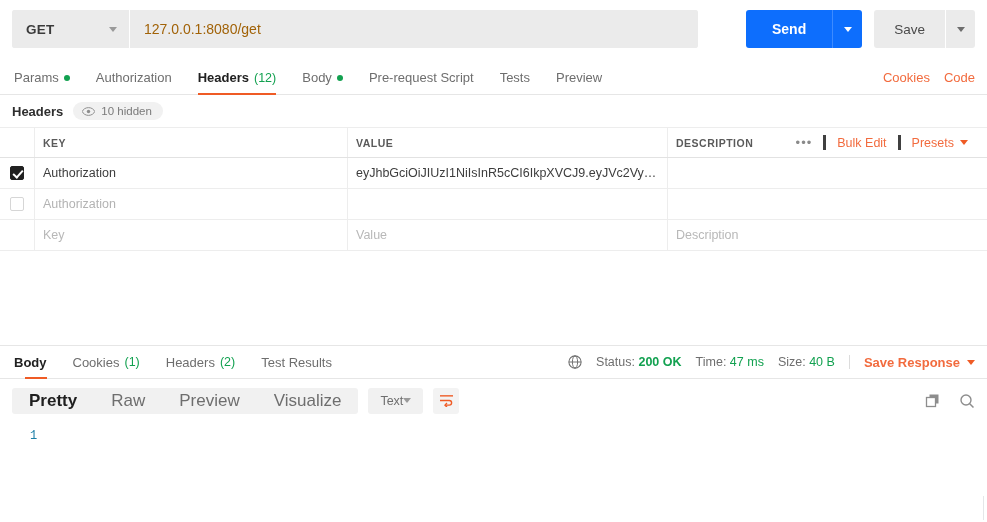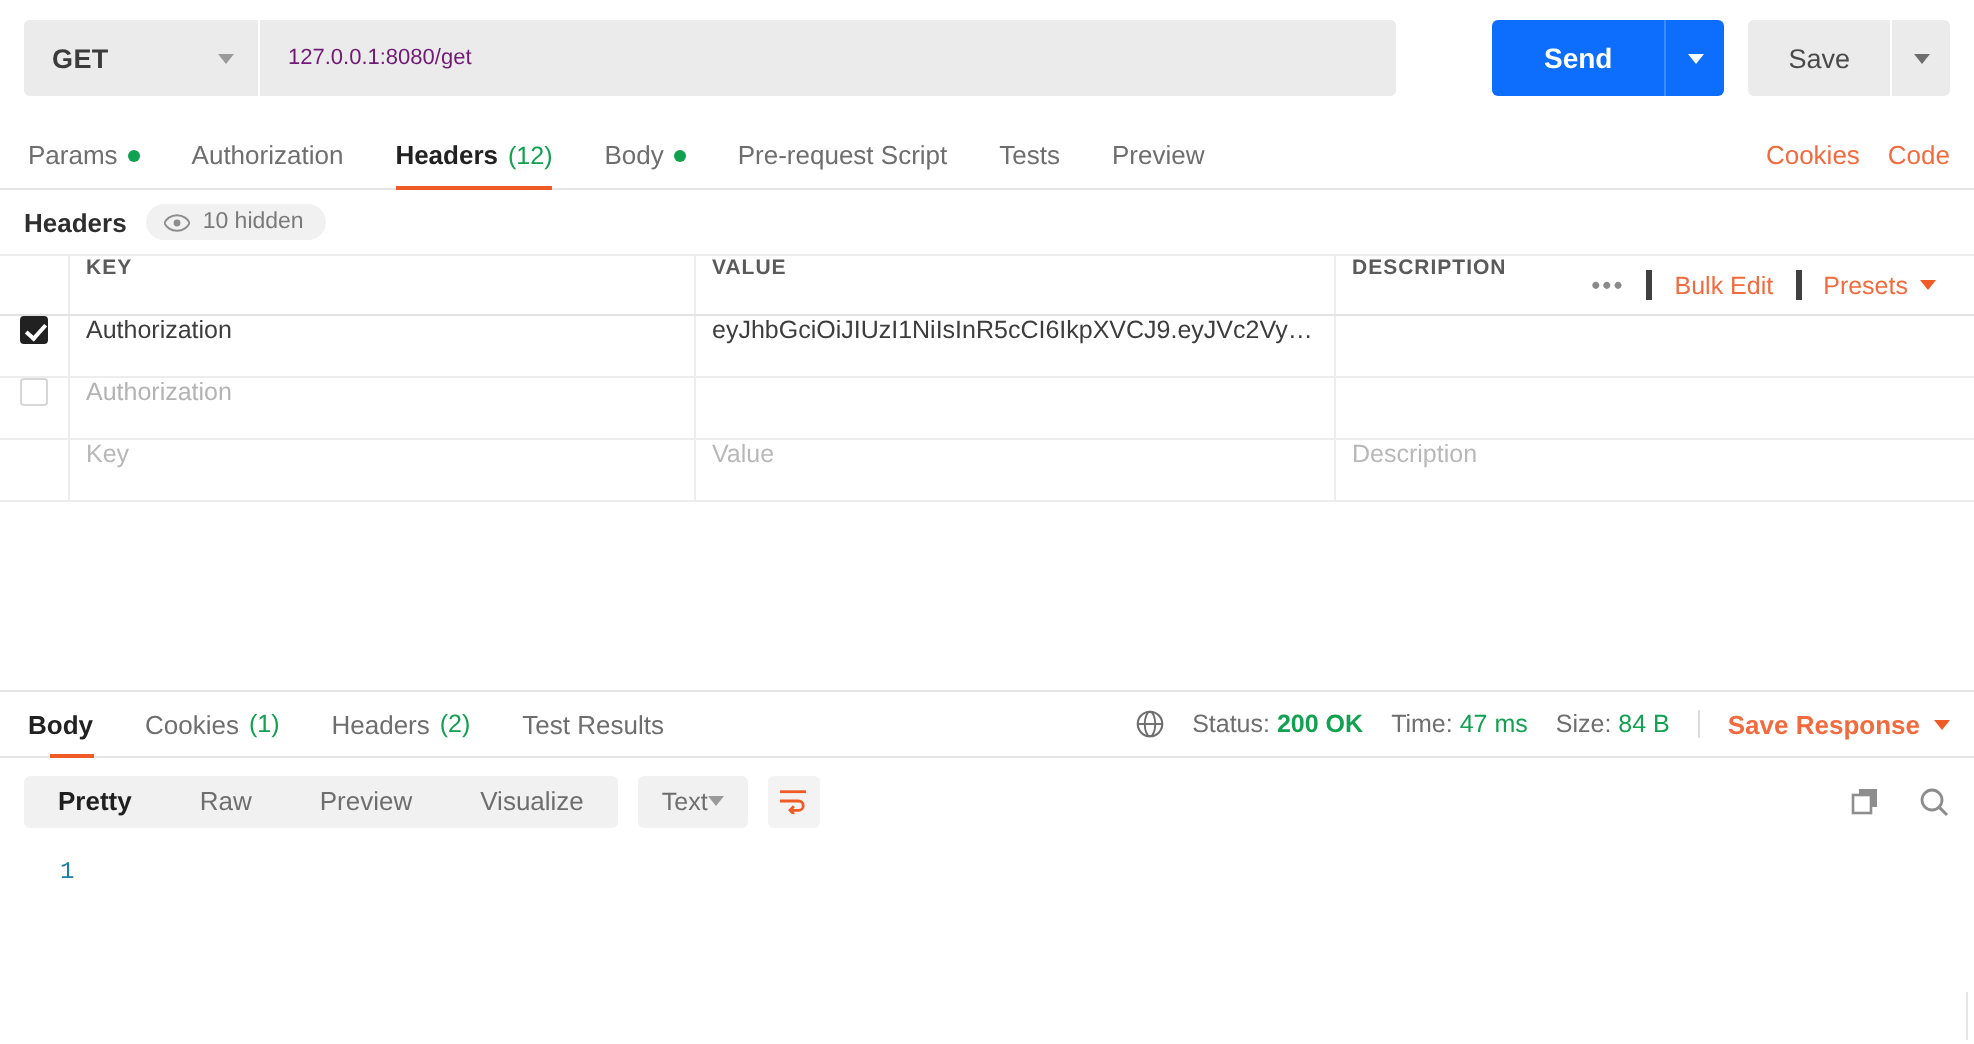--- a/index.html
+++ b/index.html
@@ -54,22 +54,22 @@
   }
   .caret.dark { border-top-color: #6d6d6d; }
   .caret.white { border-top-color: #ffffff; }
   .caret.orange { border-top-color: #ef5b25; }
   .url-input {
     flex: 1;
     border: none;
     outline: none;
     background: #ebebeb;
     font-family: "Liberation Sans", sans-serif;
-    font-size: 11px;
-    color: #701a75;
+    font-size: 14px;
+    color: #a16207;
     padding: 0 14px;
     min-width: 0;
   }
   .send-group { display: flex; margin-left: 12px; flex: none; padding-left: 36px; }
   .send-btn {
     height: 38px;
     background: #0d6efd;
     color: #ffffff;
     border: none;
     font-family: "Liberation Sans", sans-serif;
@@ -176,21 +176,21 @@
 
   
   .table { width: 987px; flex: none; }
   .trow {
     display: flex;
     height: 31px;
     border-bottom: 1px solid #ededed;
     align-items: stretch;
   }
   .trow.head { border-bottom: 1px solid #e2e2e2; border-top: 1px solid #ededed; }
-  .cell { display: flex; align-items: flex-start; padding: 0 8px; border-right: 1px solid #ededed; min-width: 0; }
+  .cell { display: flex; align-items: center; padding: 0 8px; border-right: 1px solid #ededed; min-width: 0; }
   .c-check { width: 35px; justify-content: center; flex: none; padding: 0; }
   .c-key   { width: 313px; flex: none; }
   .c-val   { width: 320px; flex: none; }
   .c-desc  { flex: 1; border-right: none; position: relative; }
   .hdr-text { font-size: 10.5px; font-weight: bold; color: #5a5a5a; letter-spacing: .5px; }
   .cell-text { font-size: 12.5px; color: #3d3d3d; overflow: hidden; white-space: nowrap; text-overflow: ellipsis; }
   .cell-text.muted { color: #b3b3b3; }
   .cell-text.ph { color: #b8b8b8; }
   .chk {
     width: 14px; height: 14px;
@@ -264,21 +264,21 @@
   .seg {
     display: flex;
     background: #f1f1f1;
     border-radius: 3px;
     height: 26px;
     align-items: stretch;
   }
   .seg-item {
     display: flex; align-items: center;
     padding: 0 17px;
-    font-size: 13px;
+    font-size: 17px;
     color: #6e6e6e;
     cursor: pointer;
     white-space: nowrap;
   }
   .seg-item.active { color: #1f1f1f; font-weight: bold; }
   .type-sel {
     display: flex; align-items: center; 
     background: #f1f1f1;
     border-radius: 3px;
     height: 26px;
@@ -485,21 +485,21 @@
       <span>
         <span>Status:</span>
         <span class="meta-val-ok">200 OK</span>
       </span>
       <span>
         <span>Time:</span>
         <span class="meta-val">47 ms</span>
       </span>
       <span>
         <span>Size:</span>
-        <span class="meta-val">84 B</span>
+        <span class="meta-val">40 B</span>
       </span>
       <span class="vsep"></span>
       <span class="save-resp">
         <span>Save Response</span>
         <span class="caret orange"></span>
       </span>
     </div>
   </div>
 
   <div class="body-toolbar">

